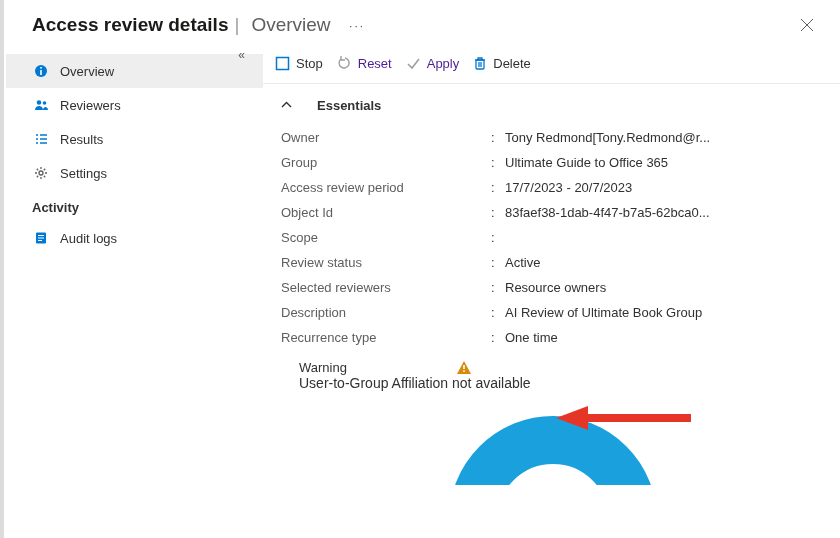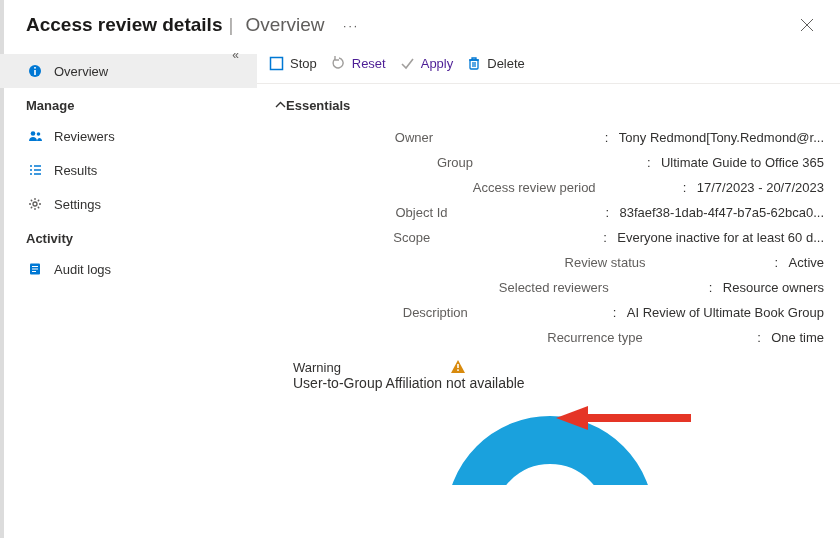--- a/index.html
+++ b/index.html
@@ -9,21 +9,21 @@
     font-family: "Segoe UI", -apple-system, BlinkMacSystemFont, sans-serif;
     font-size: 13px;
     color: #323130;
     background: #ffffff;
     overflow: hidden;
   }
   .page {
     display: flex;
     flex-direction: column;
     height: 100%;
-    padding-left: 0;
+    padding-left: 6px;
   }
   
   .gutter {
     position: absolute;
     left: 0; top: 0;
     width: 4px; height: 100%;
     background: #dcdcdc;
   }
 
   
@@ -137,36 +137,35 @@
   .tb-item .icon { display:flex; align-items:center; justify-content:center; }
 
   .content {
     flex: 1;
     overflow: auto;
     padding: 12px 16px 0 18px;
   }
   .essentials-header {
     display: flex;
     align-items: center;
-    gap: 0;
+    gap: 25px;
     font-weight: 600;
     font-size: 13px;
     color: #323130;
     padding: 2px 0 6px 0;
     cursor: pointer;
   }
   .ess-table {
     margin-top: 6px;
   }
   .ess-row {
     display: flex;
     align-items: flex-start;
     padding: 5px 0;
     font-size: 13px;
-    justify-content: flex-end;
   }
   .ess-label {
     width: 210px;
     flex: none;
     color: #605e5c;
   }
   .ess-colon {
     width: 14px;
     flex: none;
     color: #323130;
@@ -178,20 +177,21 @@
   .progress-heading {
     margin-top: 14px;
     color: #605e5c;
     font-size: 13px;
   }
   .warning-block {
     margin: 10px 0 0 18px;
   }
   .warning-line1 {
     display: flex;
+    align-items: center;
     gap: 10px;
     font-size: 13px;
     color: #323130;
   }
   .warning-line2 {
     font-size: 14px;
     color: #323130;
   }
 
   
@@ -240,21 +240,20 @@
         <span class="icon">
           <svg width="14" height="14" viewBox="0 0 14 14">
               <circle cx="7" cy="7" r="6" fill="#0078d4"></circle>
               <rect x="6.2" y="6" width="1.6" height="5" fill="#fff"></rect>
               <rect x="6.2" y="3" width="1.6" height="1.6" fill="#fff"></rect>
             </svg>
         </span>
         <span>Overview</span>
       </div>
 
-      <div class="nav-heading">Manage</div>
 
       <div class="nav-item">
         <span class="icon">
           <svg width="15" height="14" viewBox="0 0 15 14">
               <circle cx="5" cy="4.5" r="2.3" fill="#0078d4"></circle>
               <circle cx="10.5" cy="5" r="1.8" fill="#0078d4"></circle>
               <path d="M1 12c0-2.5 2-4 4-4s4 1.5 4 4" fill="#0078d4"></path>
               <path d="M9 12c0-2 1.5-3 2.5-3s2.5 1 2.5 3" fill="#0078d4"></path>
             </svg>
         </span>
@@ -363,21 +362,20 @@
             <span class="ess-value">17/7/2023 - 20/7/2023</span>
           </div>
           <div class="ess-row">
             <span class="ess-label">Object Id</span>
             <span class="ess-colon">:</span>
             <span class="ess-value">83faef38-1dab-4f47-b7a5-62bca0...</span>
           </div>
           <div class="ess-row">
             <span class="ess-label">Scope</span>
             <span class="ess-colon">:</span>
-            <span class="ess-value">Everyone inactive for at least 60 d...</span>
           </div>
           <div class="ess-row">
             <span class="ess-label">Review status</span>
             <span class="ess-colon">:</span>
             <span class="ess-value">Active</span>
           </div>
           <div class="ess-row">
             <span class="ess-label">Selected reviewers</span>
             <span class="ess-colon">:</span>
             <span class="ess-value">Resource owners</span>

